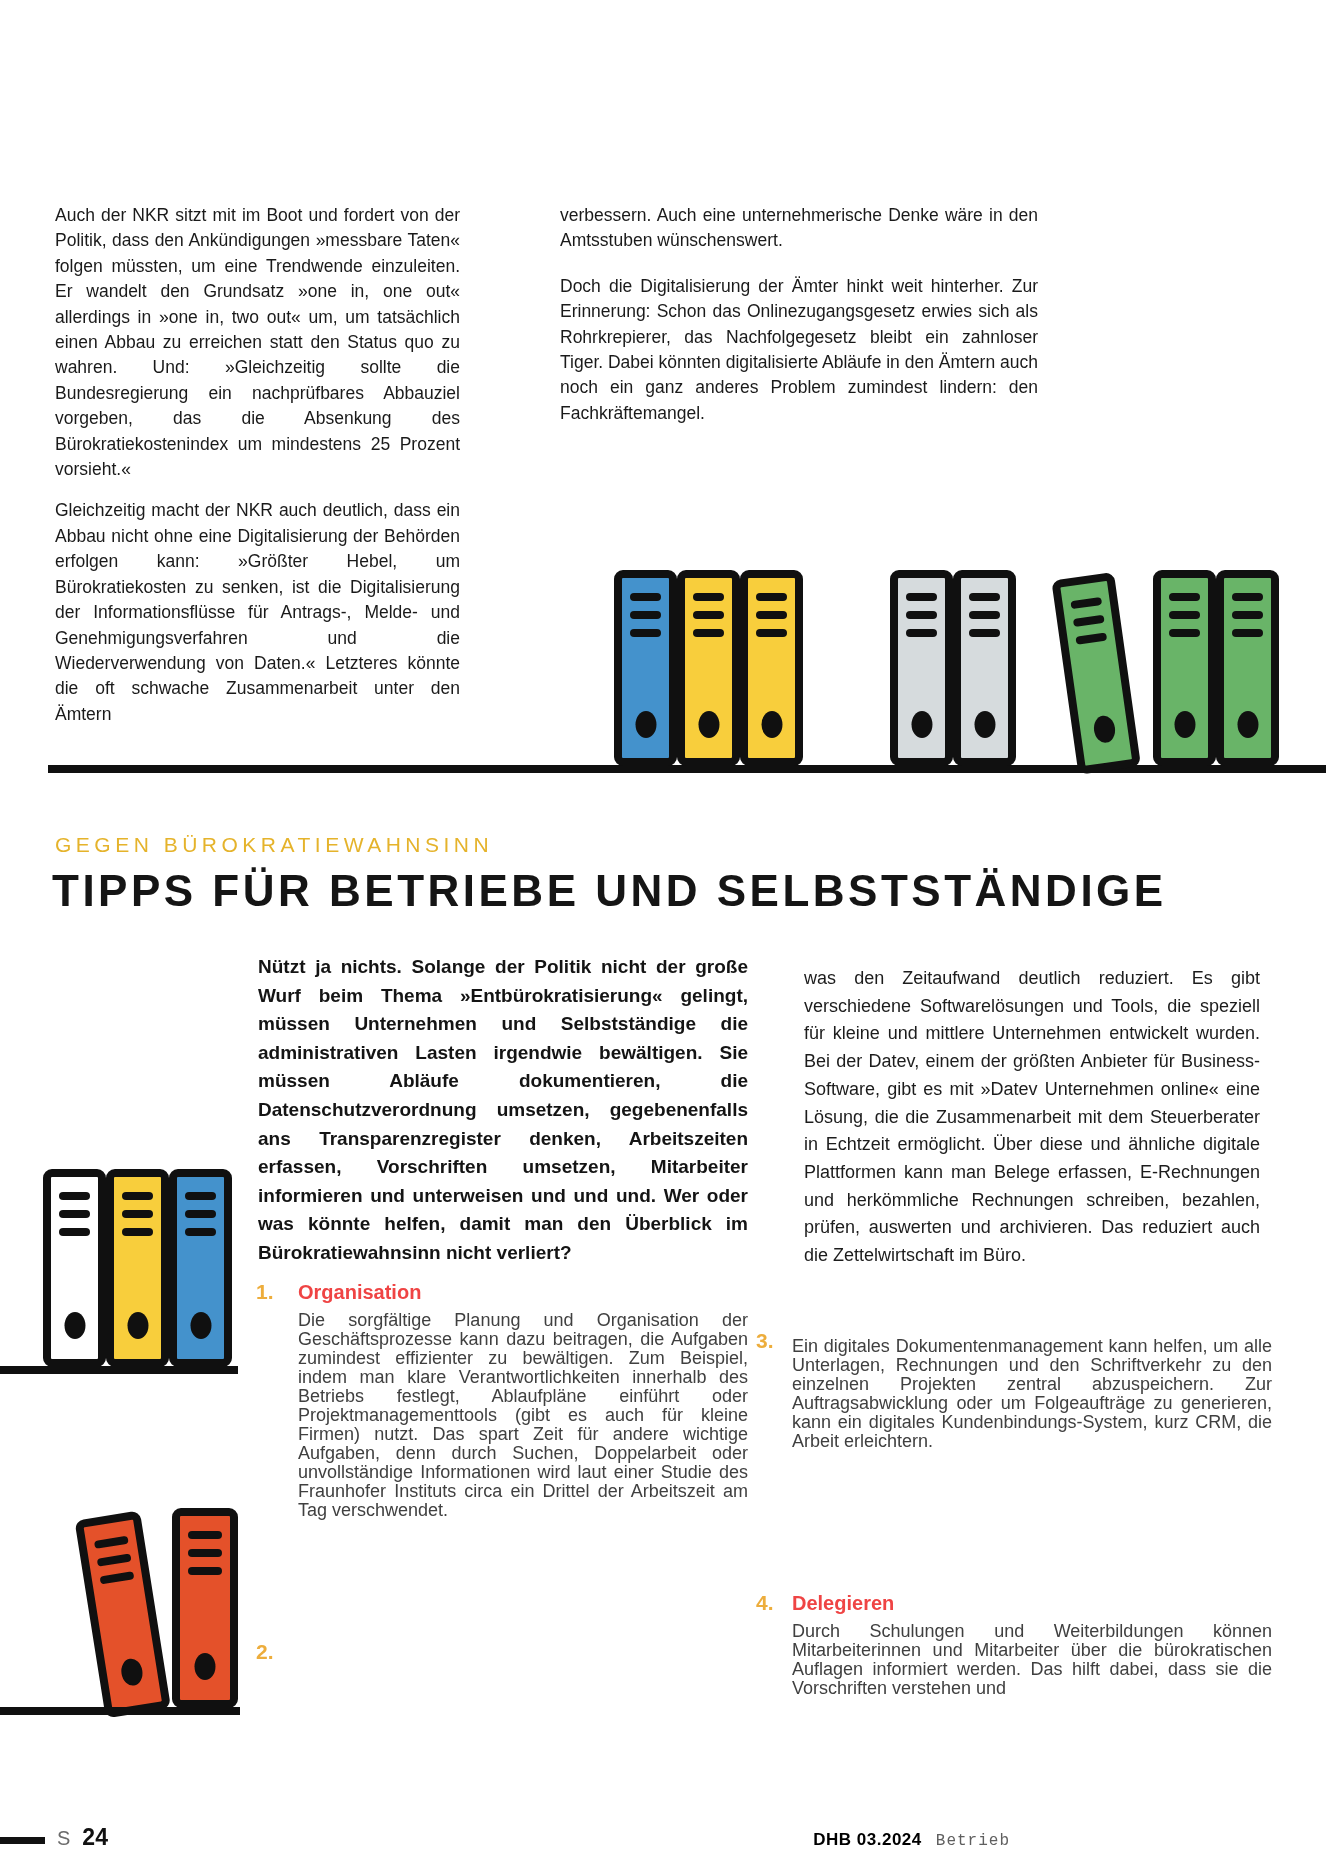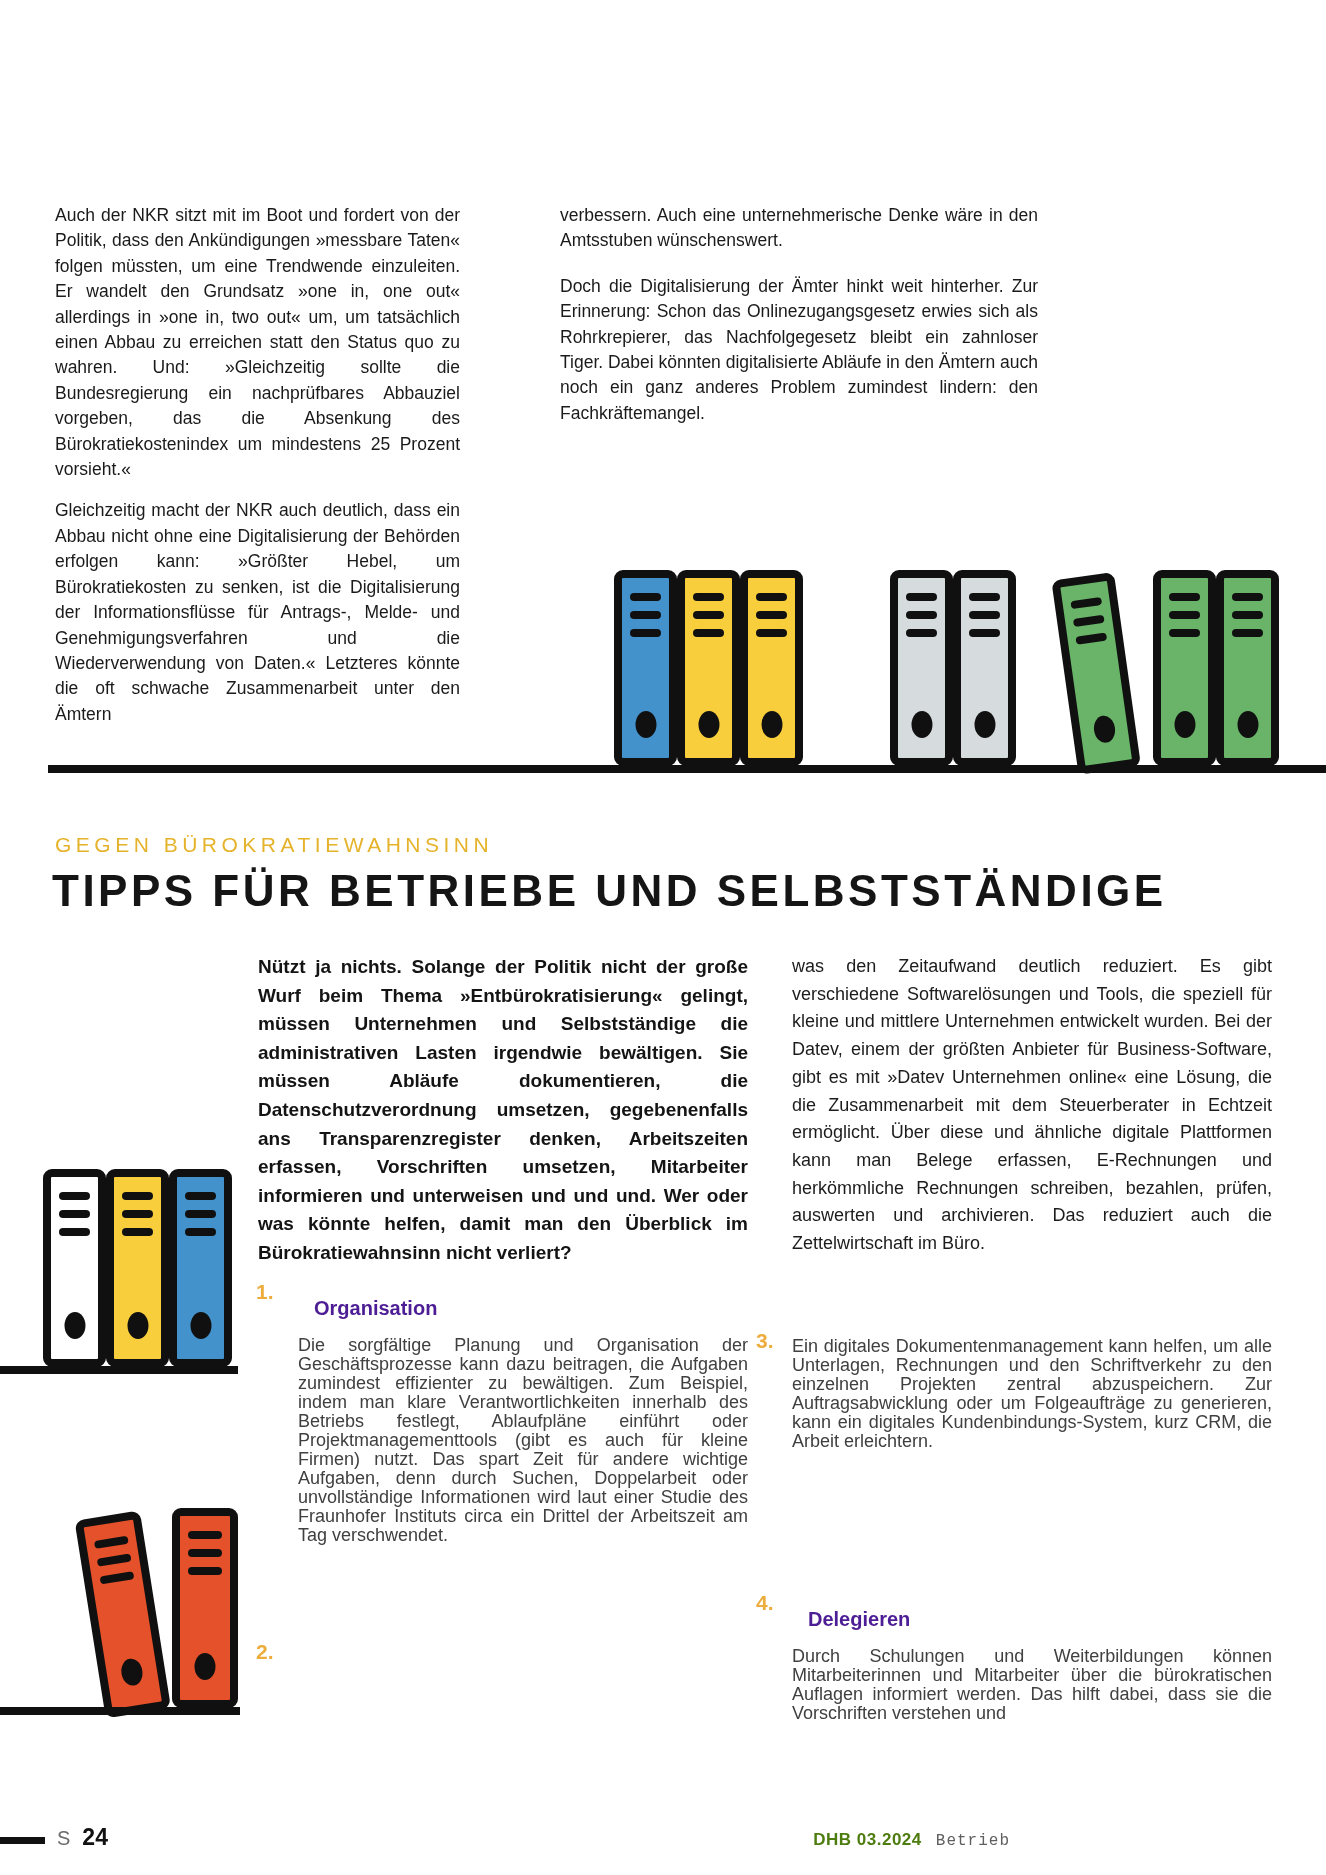--- a/index.html
+++ b/index.html
@@ -48,44 +48,44 @@
   
   .intro{
     position:absolute;left:258px;top:953px;width:490px;
     font-size:19px;line-height:28.6px;font-weight:700;color:#141414;
     text-align:justify;hyphens:auto;-webkit-hyphens:auto;
   }
   .tip{position:absolute;}
   .tip .num{
     position:absolute;left:-42px;top:-1px;font-size:21px;font-weight:700;color:#EDAD3C;
   }
-  .tip .tip-title{font-size:20px;font-weight:700;color:#4c1d95;margin:16px;}
+  .tip .tip-title{font-size:20px;font-weight:700;color:#ef4444;margin:0;}
   .tip .tip-body{
     margin:7px 0 0 0;font-size:18px;line-height:19px;color:#404040;
     text-align:justify;hyphens:auto;-webkit-hyphens:auto;
   }
   .tip1{left:298px;top:1281px;width:450px;}
   .tip2{left:298px;top:1641px;width:450px;}
   .cont{
     position:absolute;left:792px;top:953px;width:480px;
     font-size:18px;line-height:27.7px;color:#1c1c1c;
     text-align:justify;hyphens:auto;-webkit-hyphens:auto;
   }
-  .cont p{margin:0;}
+  .cont p{margin:12px;}
   .tip3{left:792px;top:1330px;width:480px;}
   .tip3 .num,.tip4 .num{left:-36px;}
   .tip4{left:792px;top:1592px;width:480px;}
 
   
   .footer-dash{position:absolute;left:0;top:1837px;width:45px;height:7px;background:#111;}
   .footer-left{position:absolute;left:57px;top:1824px;display:flex;align-items:baseline;gap:12px;}
   .footer-left .s{font-size:20px;color:#6b6b6b;}
   .footer-left .n{font-size:23px;font-weight:800;color:#111;}
   .footer-right{position:absolute;right:56px;top:1830px;display:flex;align-items:baseline;gap:14px;}
-  .footer-right .issue{font-size:17px;font-weight:800;color:#4d7c0f;letter-spacing:0.5px;}
+  .footer-right .issue{font-size:17px;font-weight:800;color:#000000;letter-spacing:0.5px;}
   .footer-right .sect{font-family:"Liberation Mono",monospace;font-size:16px;color:#5f5f5f;letter-spacing:1px;text-align:right;}
 </style>
 </head>
 <body>
 
 <div class="page">
 
   <div class="col top-left">
     <p class="first">Auch der NKR sitzt mit im Boot und fordert von der Politik, dass den Ankündigungen »messbare Taten« folgen müssten, um eine Trendwende einzuleiten. Er wandelt den Grundsatz »one in, one out« allerdings in »one in, two out« um, um tatsächlich einen Abbau zu erreichen statt den Status quo zu wahren. Und: »Gleichzeitig sollte die Bundesregierung ein nachprüfbares Abbauziel vorgeben, das die Absenkung des Bürokratiekostenindex um mindestens 25 Prozent vorsieht.«</p>
     <p>Gleichzeitig macht der NKR auch deutlich, dass ein Abbau nicht ohne eine Digitalisierung der Behörden erfolgen kann: »Größter Hebel, um Bürokratiekosten zu senken, ist die Digitalisierung der Informationsflüsse für Antrags-, Melde- und Genehmigungsverfahren und die Wiederverwendung von Daten.« Letzteres könnte die oft schwache Zusammenarbeit unter den Ämtern</p>

